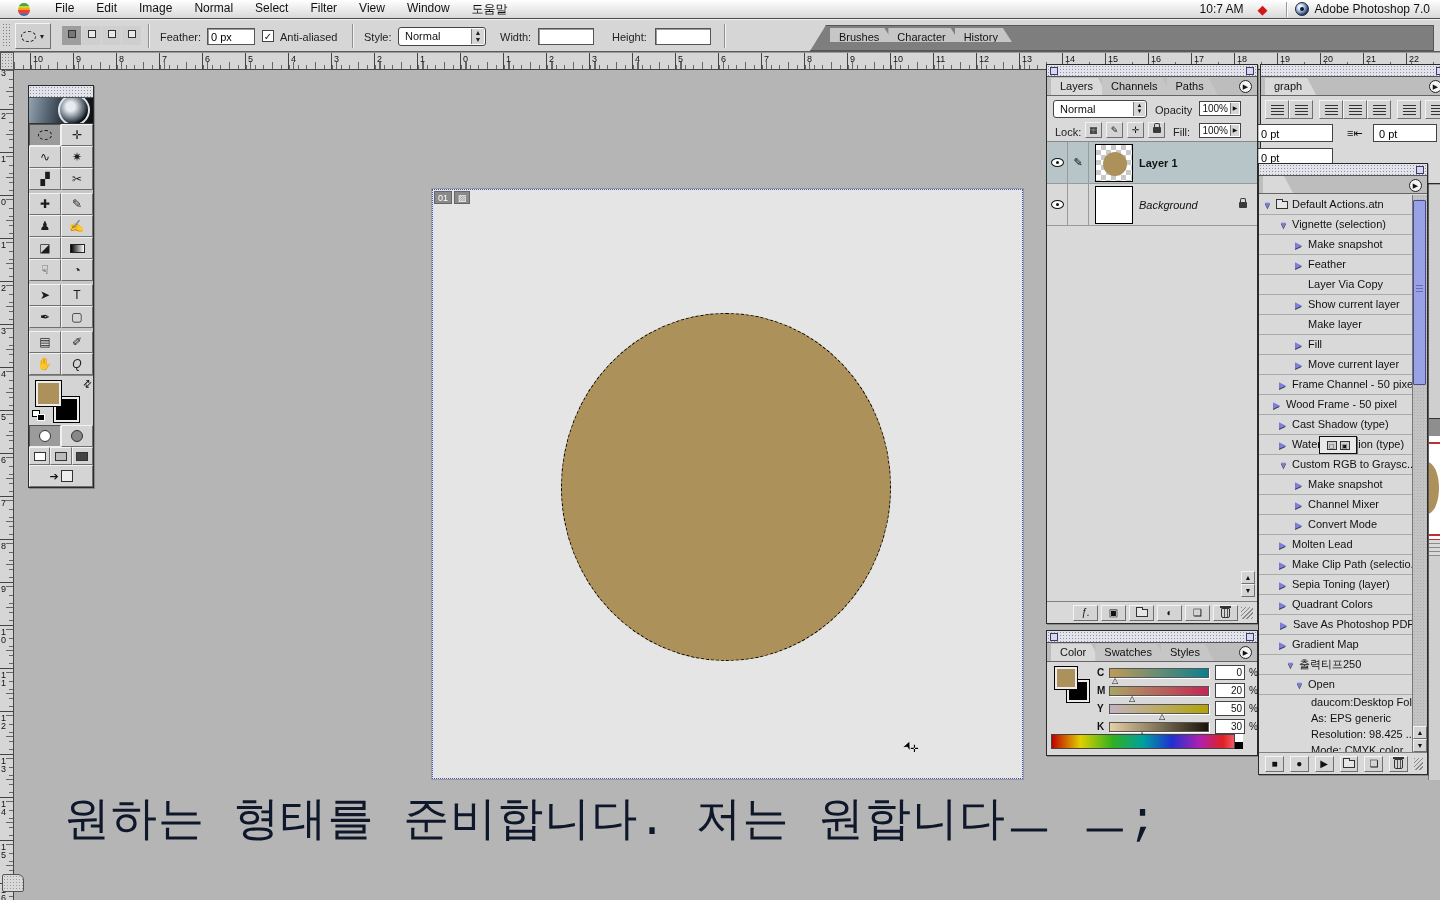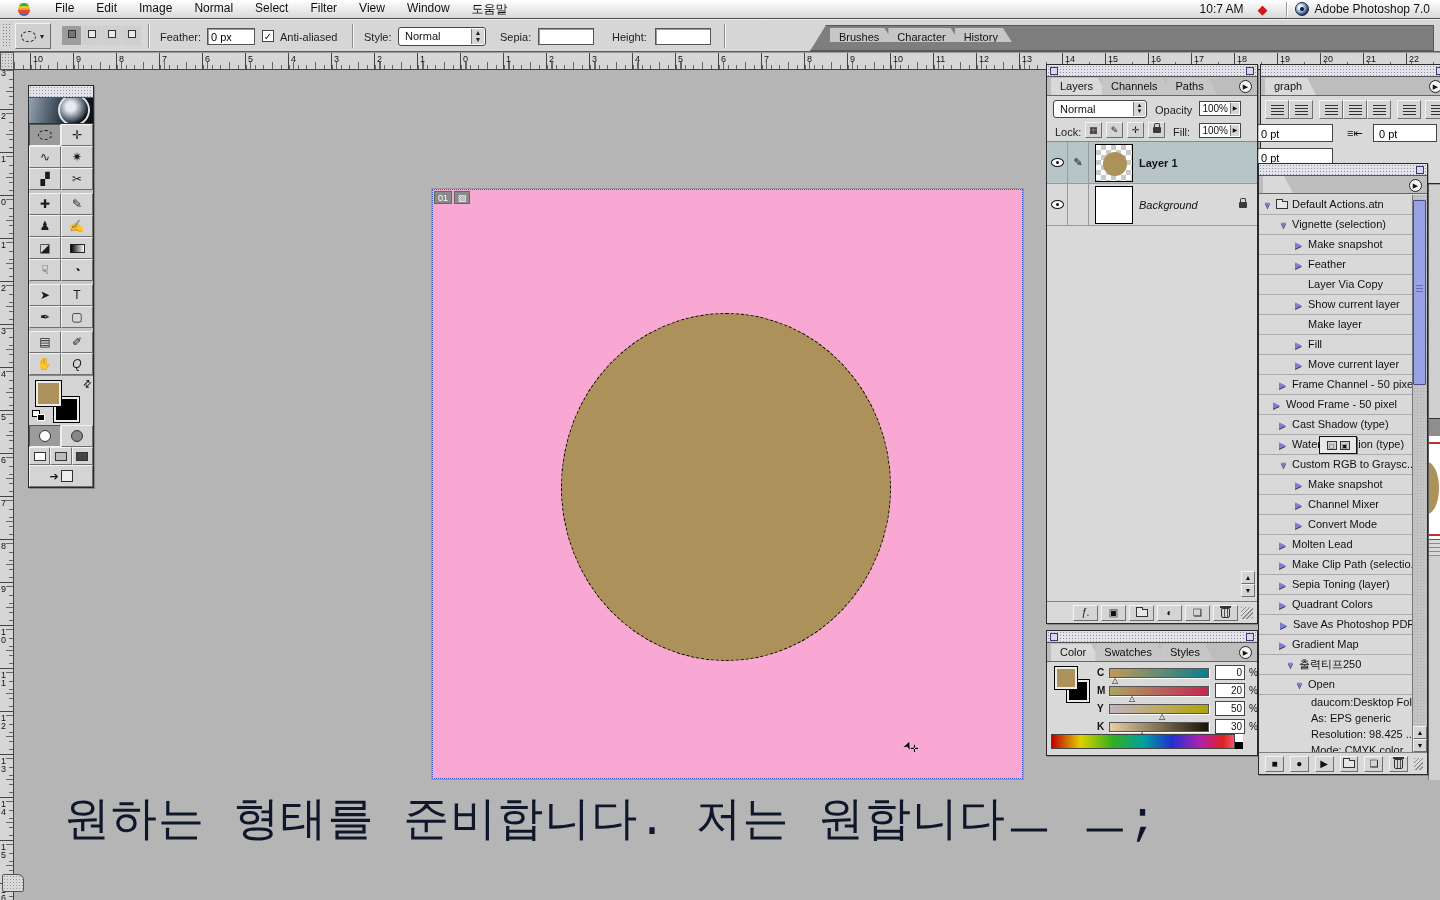--- a/index.html
+++ b/index.html
@@ -68,21 +68,21 @@
     border-right:1px solid #444; z-index:2; overflow:hidden;
     background-image:repeating-linear-gradient(180deg,#666 0 1px,transparent 1px 8.6px),
                      repeating-linear-gradient(180deg,#666 0 1px,transparent 1px 21.5px);
     background-size:4px 100%,7px 100%; background-position:right top,right top; background-repeat:repeat-y; }
   .hlab { position:absolute; top:1px; font-size:9px; color:#111; }
   .htick { position:absolute; top:0; width:1px; height:18px; background:#444; }
   .vlab { position:absolute; left:1px; width:9px; font-size:9px; line-height:8px; color:#111; word-break:break-all; }
   .vtick { position:absolute; left:0; width:14px; height:1px; background:#444; }
 
   
-  #canvas { position:absolute; left:431px; top:188px; width:593px; height:592px; background:#f9a8d4;
+  #canvas { position:absolute; left:431px; top:188px; width:593px; height:592px; background:#e5e5e5;
     border:1px solid #9a9a9a; z-index:3; }
   .slice-border { position:absolute; inset:0; border:1px dotted #3b52c4; }
   #sel-circle { position:absolute; left:129px; top:124px; width:330px; height:348px; border-radius:50%;
     border:1px dashed #000; }
   .slice-badge { position:absolute; top:2px; height:13px; background:#8a8a8a; color:#fff; font-size:9px;
     line-height:13px; padding:0 3px; border:1px solid #666; }
   #cursor { position:absolute; left:903px; top:737px; z-index:15; font-size:13px; color:#000;
     text-shadow:0 0 1px #fff; }
   #cursor .arrowhead{ display:inline-block; transform:rotate(-68deg); font-size:11px; }
   #cursor .movecross{ font-size:10px; position:relative; top:3px; left:-2px; }
@@ -264,21 +264,21 @@
   <span class="ob-label" style="left:160px">Feather:</span>
   <input class="ob-field" style="left: 207px; width: 48px;" value="0 px">
   <span class="checkbox" style="left:262px">✓</span>
   <span class="ob-label" style="left:280px">Anti-aliased</span>
   <span class="ob-sep" style="left:352px"></span>
   <span class="ob-label" style="left:364px">Style:</span>
   <span class="dropdown" style="left:398px;width:88px">
     <span>Normal</span>
     <span class="stepper">▲<br>▼</span>
   </span>
-  <span class="ob-label" style="left:500px">Sepia:</span>
+  <span class="ob-label" style="left:500px">Width:</span>
   <input class="ob-field" style="left: 538px; width: 56px;" value="">
   <span class="ob-label" style="left:612px">Height:</span>
   <input class="ob-field" style="left: 655px; width: 56px;" value="">
   <span class="ob-sep" style="left:724px"></span>
   <span id="dock-well"></span>
   <span id="dock-tabs">
       <span class="tab">Brushes</span>
       <span class="tab">Character</span>
       <span class="tab">History</span>
     </span>

